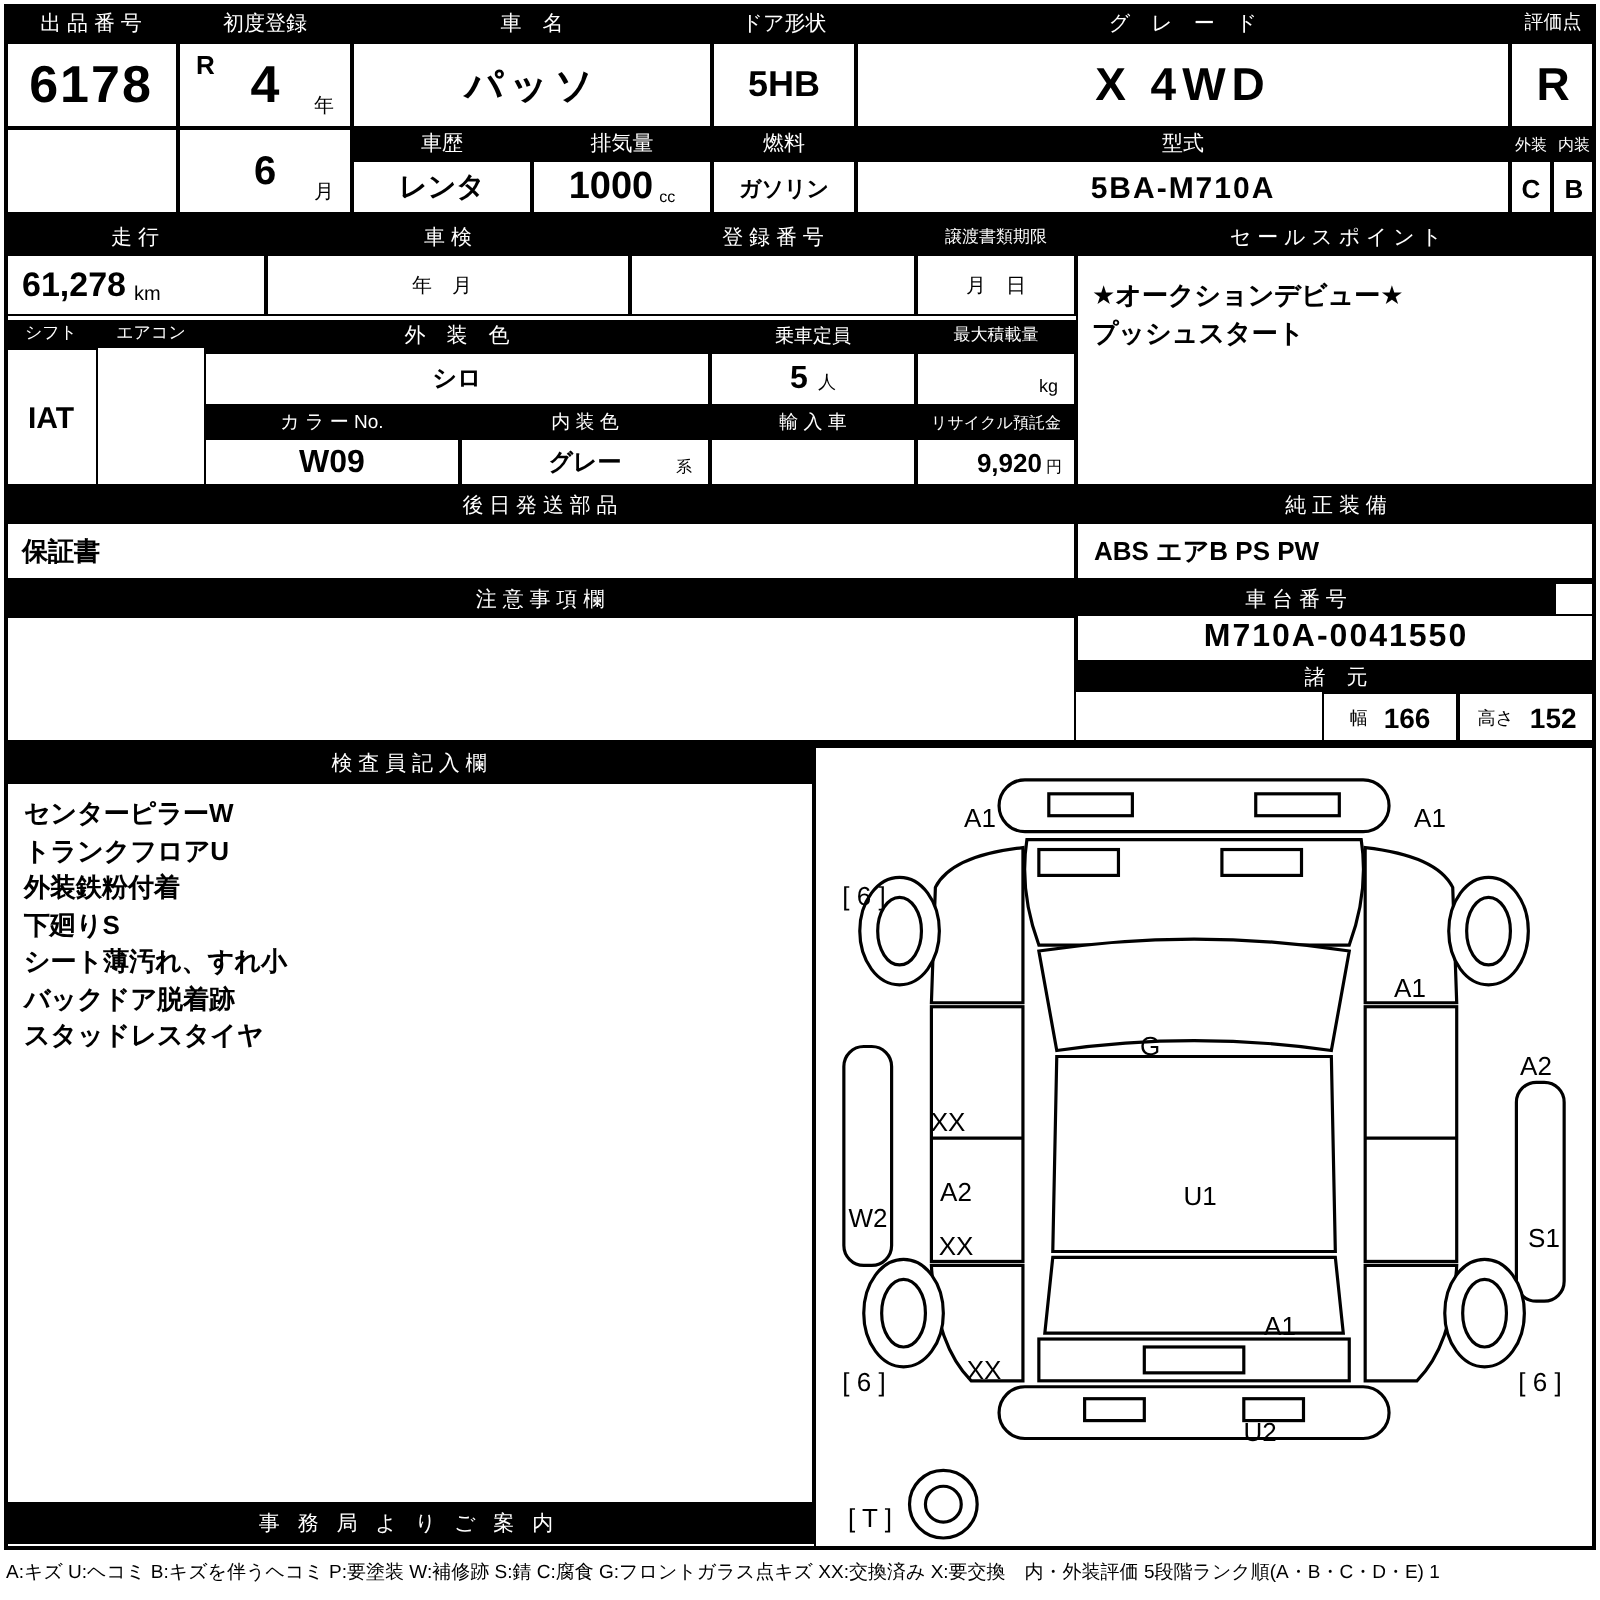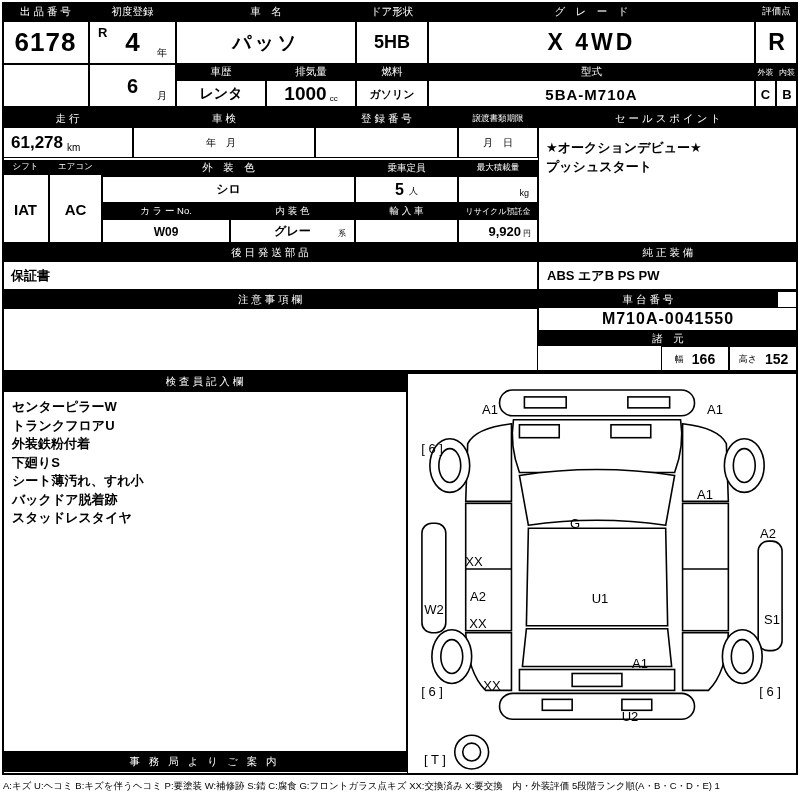--- a/index.html
+++ b/index.html
@@ -91,36 +91,35 @@
 
   <div class="abs hdr" style="left:538px;top:110px;width:260px;height:17px">セ ー ル ス ポ イ ン ト</div>
   <div class="cell col" style="left:538px;top:127px;width:260px;height:117px;padding:10px 7px">
     <div class="b" style="font-size:13px;line-height:19px">★オークションデビュー★</div>
     <div class="b" style="font-size:13px;line-height:19px">プッシュスタート</div>
   </div>
 
   <div class="abs hdr" style="left:2px;top:160px;width:47px;height:14px;font-size:8.5px">シフト</div>
   <div class="abs hdr" style="left:49px;top:160px;width:53px;height:14px;font-size:8.5px">エアコン</div>
   <div class="cell b" style="left:2px;top:174px;width:47px;height:70px;font-size:15px">IAT</div>
-  <div class="cell b" style="left:49px;top:174px;width:53px;height:70px;font-size:15px">AC</div>
 
   <div class="abs hdr" style="left:102px;top:160px;width:253px;height:16px">外　装　色</div>
   <div class="cell b" style="left:102px;top:176px;width:253px;height:27px;font-size:12px">シロ</div>
 
   <div class="abs hdr" style="left:355px;top:160px;width:103px;height:16px;font-size:9.5px">乗車定員</div>
   <div class="cell" style="left:355px;top:176px;width:103px;height:27px">
     <span class="b" style="font-size:16px">5</span>
     <span class="unit" style="font-size:9px;margin-left:5px;padding-bottom:4px">人</span>
   </div>
 
   <div class="abs hdr" style="left:458px;top:160px;width:80px;height:16px;font-size:8.5px">最大積載量</div>
   <div class="cell je" style="left:458px;top:176px;width:80px;height:27px;align-items:flex-end;padding:0 8px 4px 0;font-size:9px">kg</div>
 
   <div class="abs hdr" style="left:102px;top:203px;width:128px;height:16px;font-size:9.5px">カ ラ ー No.</div>
-  <div class="cell b" style="left:102px;top:219px;width:128px;height:25px;font-size:12px">W09</div>
+  <div class="cell b" style="left:102px;top:219px;width:128px;height:25px;font-size:16px">W09</div>
 
   <div class="abs hdr" style="left:230px;top:203px;width:125px;height:16px;font-size:9.5px">内 装 色</div>
   <div class="cell" style="left:230px;top:219px;width:125px;height:25px">
     <span class="b" style="font-size:12px">グレー</span>
     <span class="abs" style="right:8px;bottom:4px;font-size:8px">系</span>
   </div>
 
   <div class="abs hdr" style="left:355px;top:203px;width:103px;height:16px;font-size:9.5px">輸 入 車</div>
   <div class="cell" style="left:355px;top:219px;width:103px;height:25px"></div>
 

